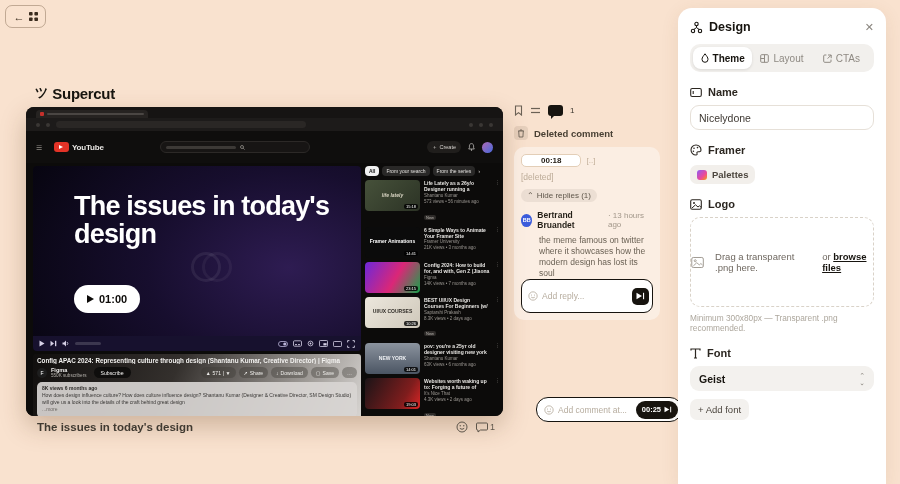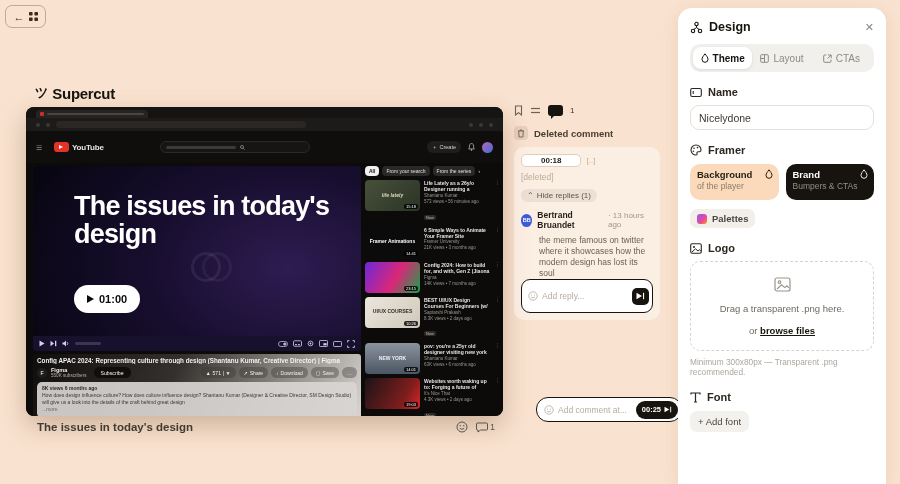--- a/index.html
+++ b/index.html
@@ -145,21 +145,21 @@
   .card-bg { background:#fbdabb; }
   .card-bg .cc-title { color:#241d14; } .card-bg .cc-sub { color:#8d7b66; }
   .card-brand { background:#17130f; }
   .card-brand .cc-title { color:#fff; } .card-brand .cc-sub { color:#938d85; }
   .cc-title { font-size:9.5px; font-weight:700; }
   .cc-sub { font-size:8.5px; margin-top:1px; white-space:nowrap; }
   .cc-drop { position:absolute; right:6px; top:5px; }
   .palettes-chip { margin-top:9px; display:inline-flex; align-items:center; gap:5px; background:#f2efeb; border-radius:7px; padding:4px 7px; cursor:pointer; }
   .pal-ico { width:10px; height:10px; border-radius:3px; background:linear-gradient(135deg,#8b5cf6,#ec4899 60%,#f59e0b); }
   .palettes-label { font-size:9.5px; color:#4c463e; font-weight:600; }
-  .dropzone { margin-top:7px; height:90px; border:1.4px dashed #d9d2c8; border-radius:10px; display:flex; flex-direction:column;
+  .dropzone { margin-top:7px; height:90px; border:1.4px dashed #d9d2c8; border-radius:10px; display:flex; flex-direction:row;
     align-items:center; justify-content:center; gap:11px; cursor:pointer; }
   .dz-line1 { font-size:9.5px; color:#6f6860; }
   .dz-line2 { font-size:9.5px; color:#6f6860; }
   .dz-link { font-weight:700; color:#17140f; text-decoration:underline; cursor:pointer; }
   .logo-note { margin-top:6px; font-size:8.3px; color:#ada79d; }
   .font-select { margin-top:7px; height:25px; background:#f3f1ee; border-radius:9px; display:flex; align-items:center; padding:0 9px; cursor:pointer; }
   .font-value { font-size:10.5px; font-weight:700; color:#17140f; }
   .updown { margin-left:auto; color:#8f8a83; font-size:7px; line-height:.8; display:flex; flex-direction:column; align-items:center; }
   .add-font { margin-top:8px; display:inline-block; background:#f3f1ee; border:none; border-radius:7px; padding:5px 8px;
     font-size:9.5px; color:#4c463e; cursor:pointer; font-family:"Liberation Sans",sans-serif; }
@@ -521,36 +521,20 @@
 
   <div class="field-label">
     <svg width="12" height="12" viewBox="0 0 12 12">
         <path d="M6 1 a5 5 0 1 0 0 10 c1 0 1.4 -0.8 1 -1.6 c-0.4 -0.9 0.1 -1.7 1.2 -1.7 H9.6 A1.6 1.6 0 0 0 11 6 A5 5 0 0 0 6 1 Z" fill="none" stroke="#2b2620" stroke-width="1.1"></path>
         <circle cx="4" cy="4.2" r="0.8" fill="#2b2620"></circle>
         <circle cx="7.5" cy="3.6" r="0.8" fill="#2b2620"></circle>
         <circle cx="3.4" cy="7.2" r="0.8" fill="#2b2620"></circle>
       </svg>
     <span>Framer</span>
   </div>
-  <div class="color-cards">
-    <div class="color-card card-bg">
-      <div class="cc-title">Background</div>
-      <div class="cc-sub">of the player</div>
-      <svg class="cc-drop" width="8" height="10" viewBox="0 0 8 10">
-          <path d="M4 0.8 C5.6 3 7 4.5 7 6.3 A3 3 0 0 1 1 6.3 C1 4.5 2.4 3 4 0.8 Z" fill="none" stroke="#241d14" stroke-width="1"></path>
-        </svg>
-    </div>
-    <div class="color-card card-brand">
-      <div class="cc-title">Brand</div>
-      <div class="cc-sub">Bumpers &amp; CTAs</div>
-      <svg class="cc-drop" width="8" height="10" viewBox="0 0 8 10">
-          <path d="M4 0.8 C5.6 3 7 4.5 7 6.3 A3 3 0 0 1 1 6.3 C1 4.5 2.4 3 4 0.8 Z" fill="none" stroke="#e9e6e2" stroke-width="1"></path>
-        </svg>
-    </div>
-  </div>
   <div class="palettes-chip">
     <span class="pal-ico"></span>
     <span class="palettes-label">Palettes</span>
   </div>
 
   <div class="field-label">
     <svg width="12" height="11" viewBox="0 0 12 11">
         <rect x="0.7" y="0.7" width="10.6" height="9.6" rx="1.5" fill="none" stroke="#2b2620" stroke-width="1.1"></rect>
         <circle cx="4" cy="4" r="1" fill="#2b2620"></circle>
         <path d="M2 9 L5.5 5.8 L8 8 L9.5 6.8 L11 8.2" fill="none" stroke="#2b2620" stroke-width="1"></path>
@@ -567,14 +551,21 @@
     <span class="dz-line2"><span>or </span><span class="dz-link">browse files</span></span>
   </div>
   <div class="logo-note">Minimum 300x80px — Transparent .png recommended.</div>
 
   <div class="field-label">
     <svg width="11" height="11" viewBox="0 0 11 11">
         <path d="M1 2.6 V1 h9 v1.6 M5.5 1 v9 M4 10 h3" fill="none" stroke="#2b2620" stroke-width="1.2"></path>
       </svg>
     <span>Font</span>
   </div>
+  <div class="font-select">
+    <span class="font-value">Geist</span>
+    <span class="updown">
+        <span>⌃</span>
+        <span style="transform:rotate(180deg)">⌃</span>
+      </span>
+  </div>
   <button class="add-font">+ Add font</button>
 </div>
 
 </body></html>

